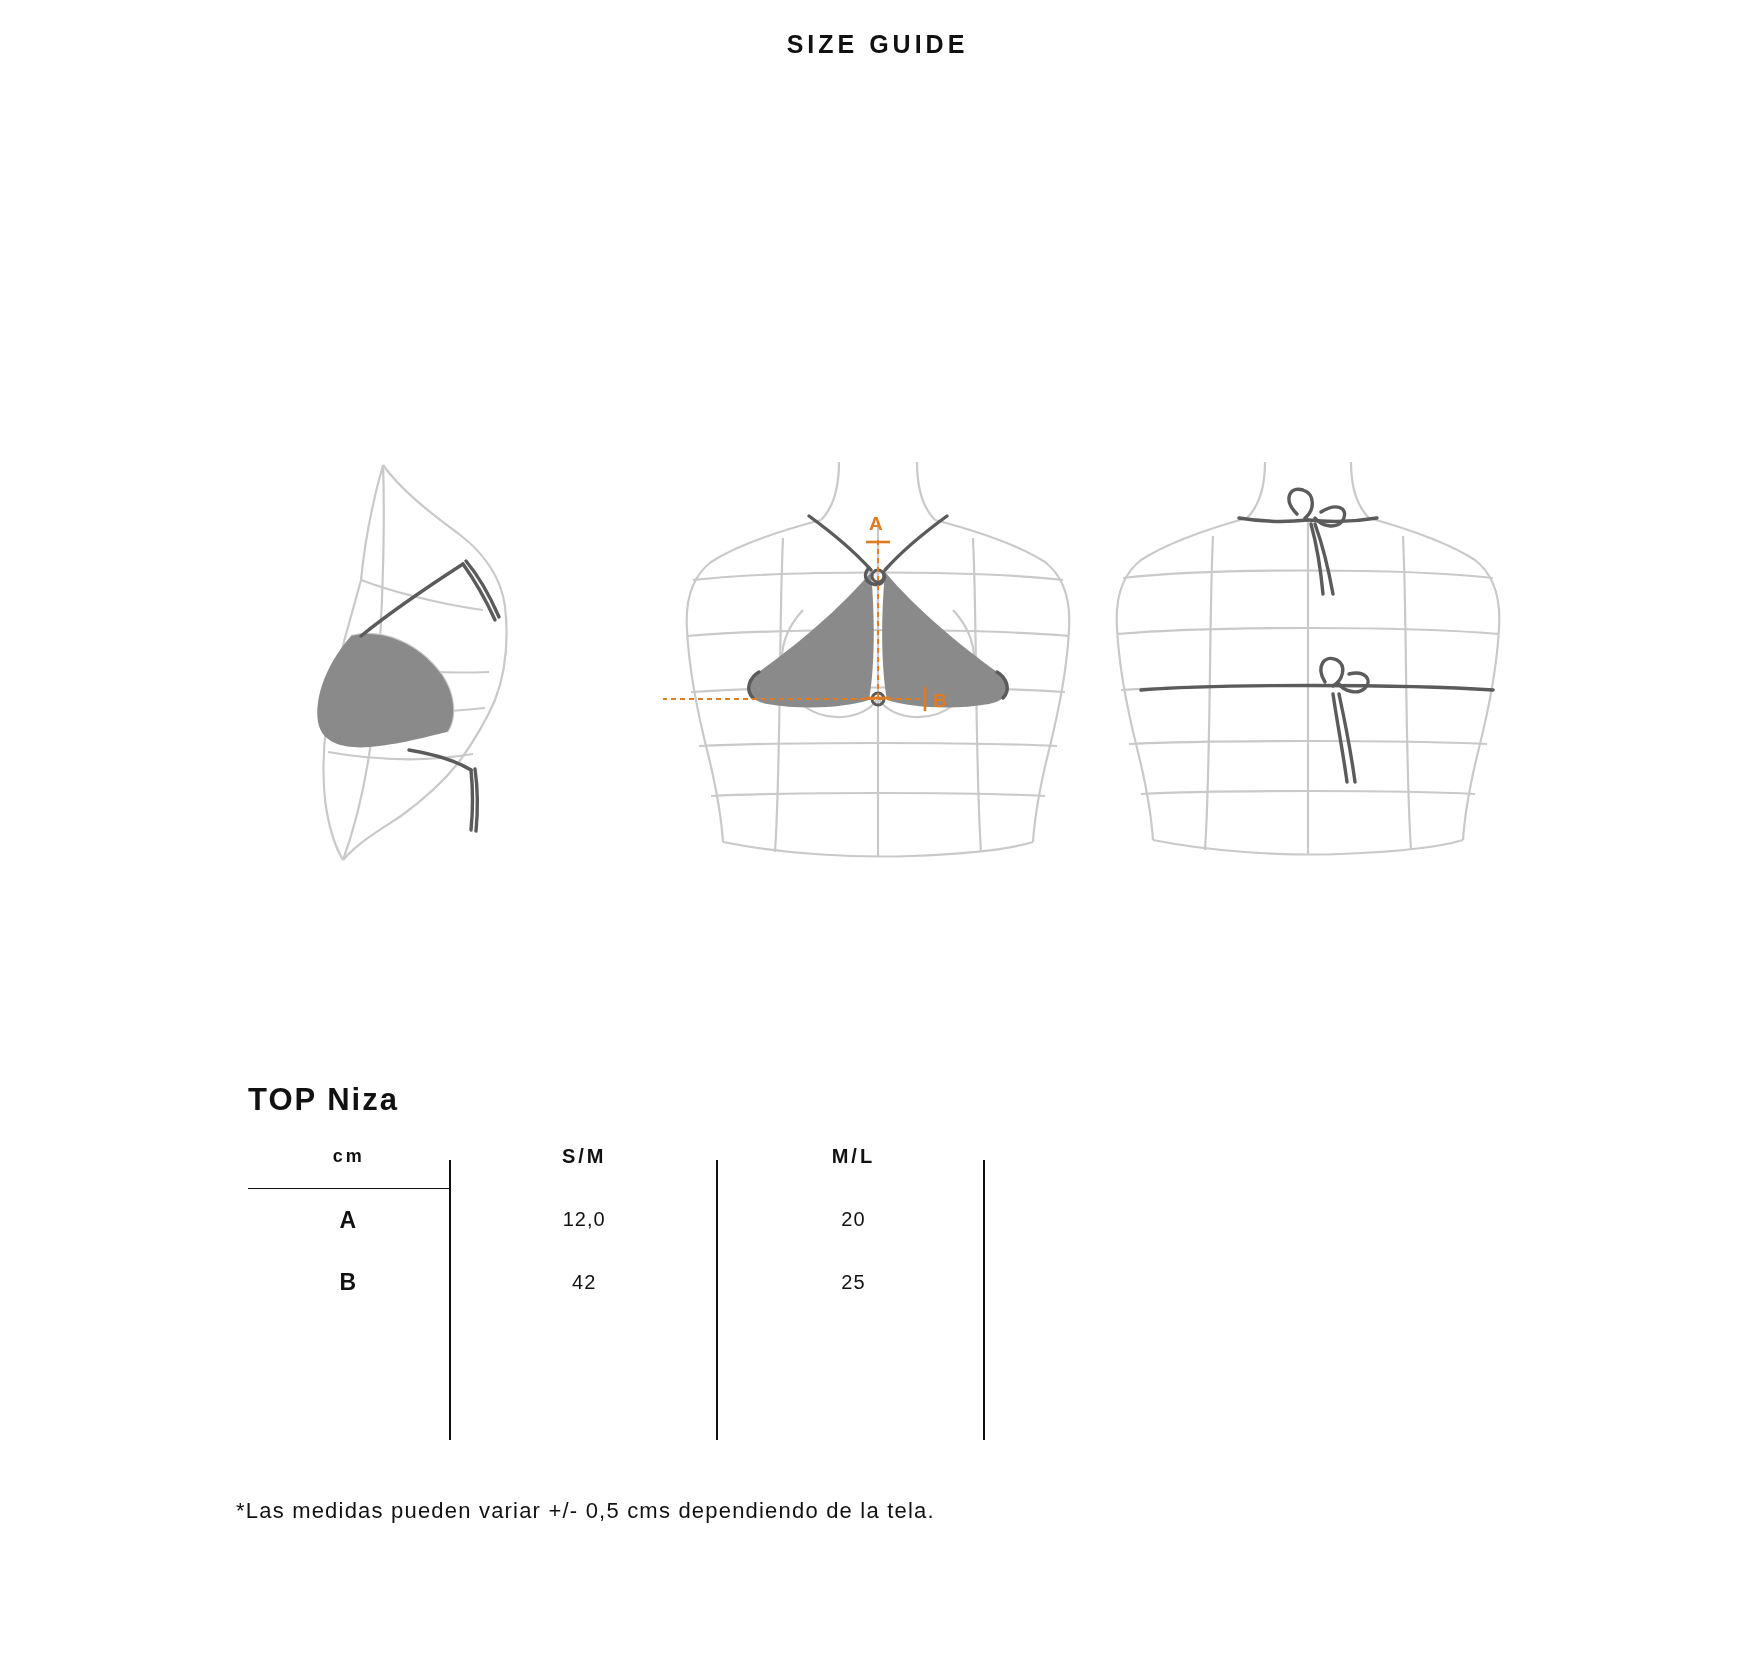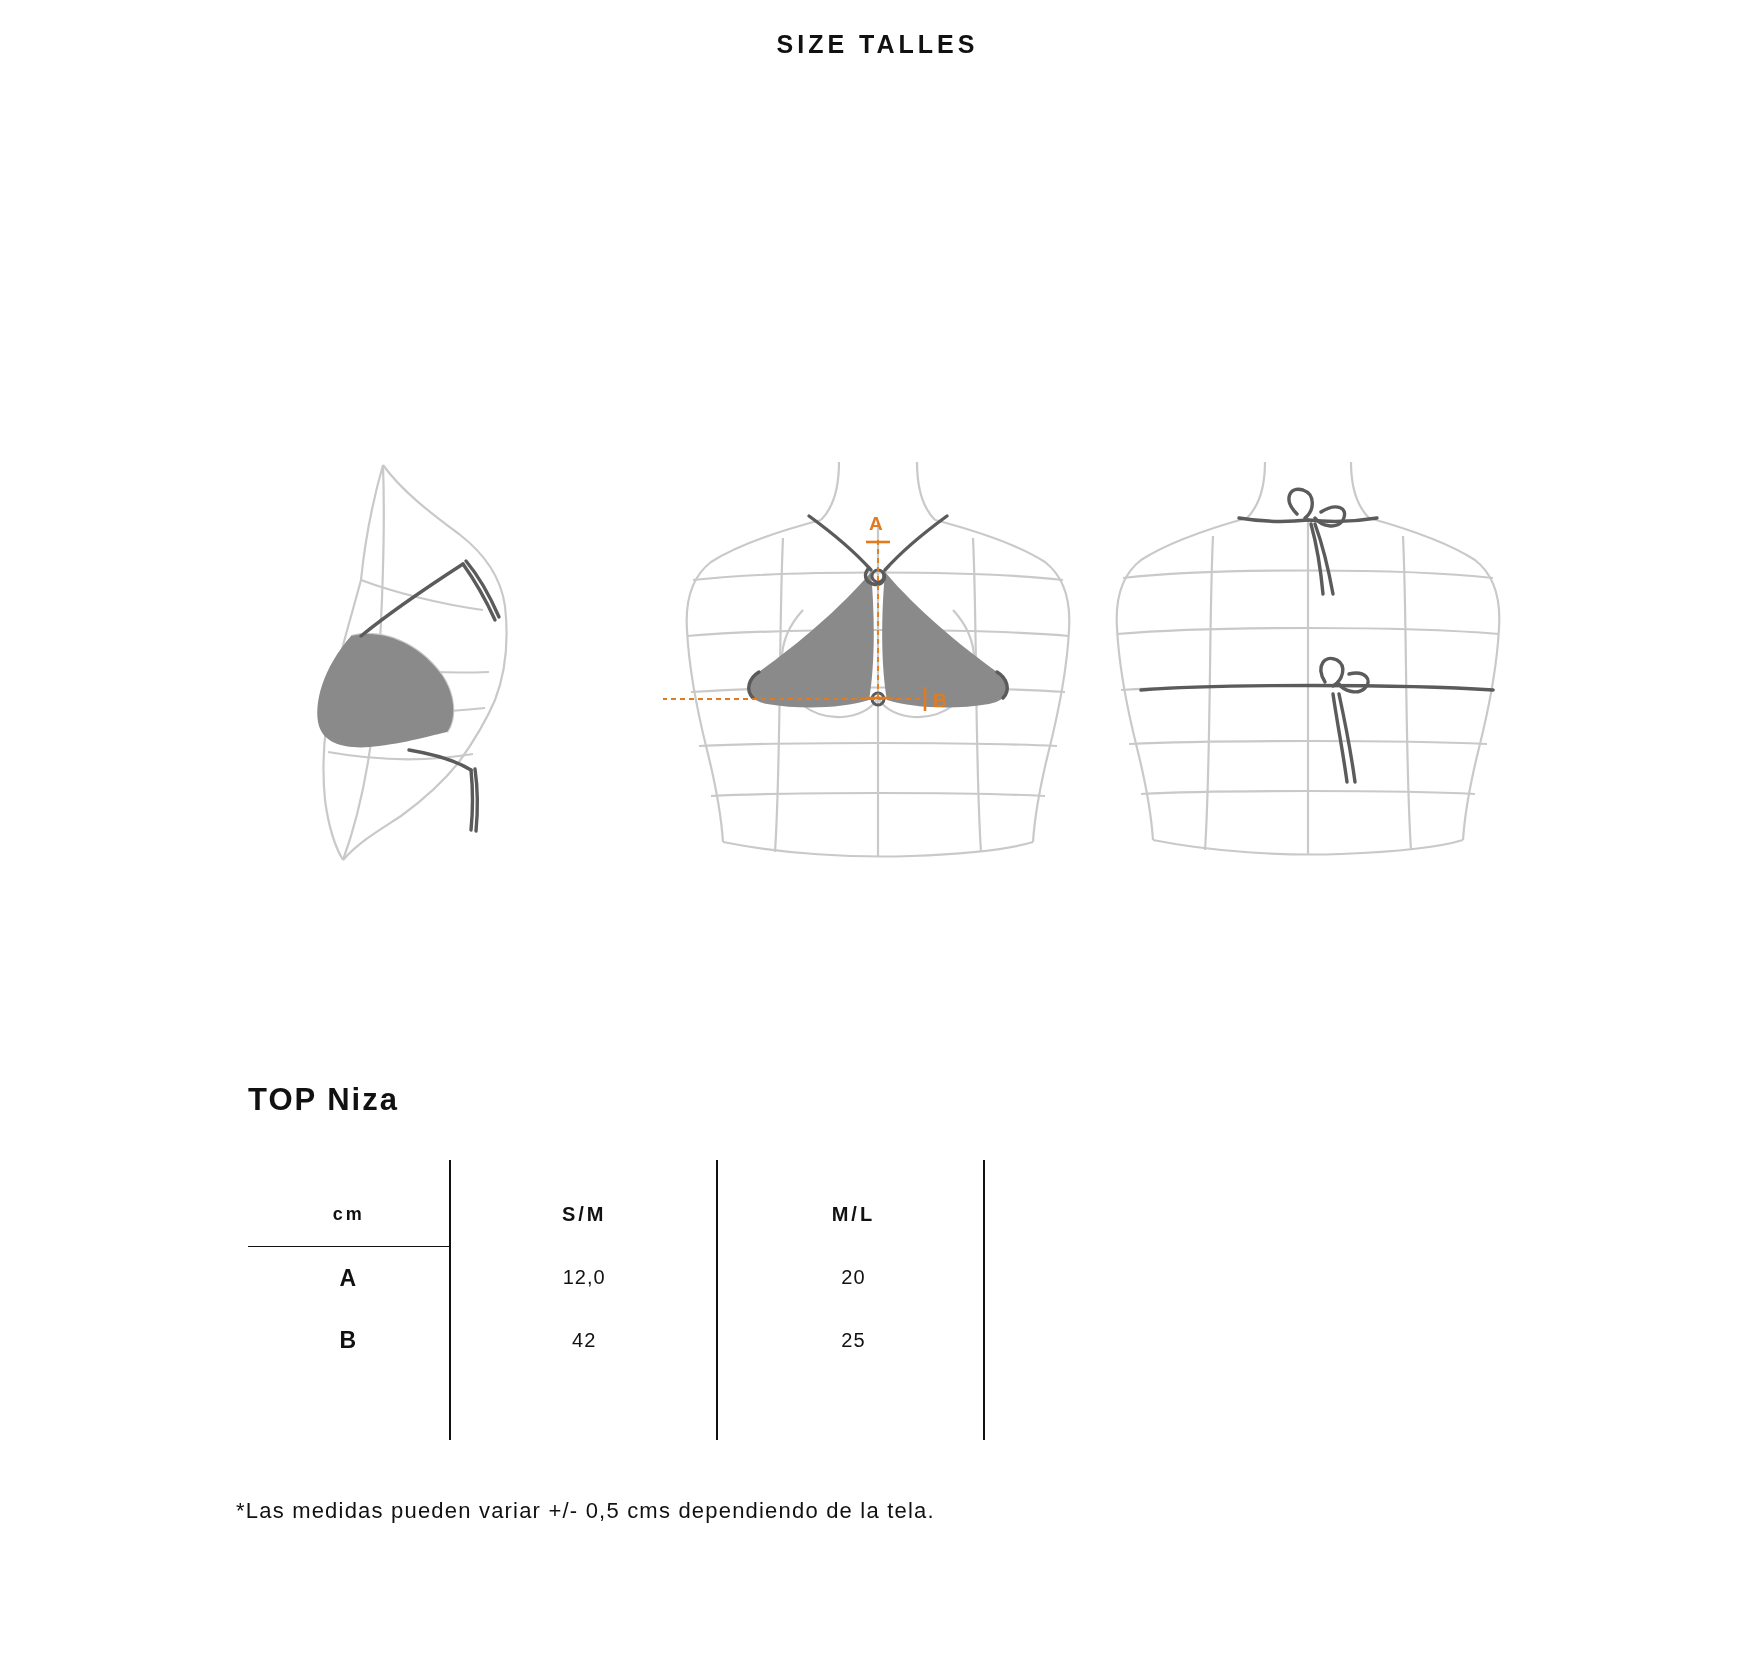--- a/index.html
+++ b/index.html
@@ -63,21 +63,21 @@
     left: 248px;
     top: 1052px;
     font-size: 31px;
     font-weight: bold;
     letter-spacing: 2px;
     color: #111111;
   }
   table.size-table {
     position: absolute;
     left: 248px;
-    top: 1152px;
+    top: 1094px;
     border-collapse: collapse;
     width: 740px;
   }
   table.size-table td, table.size-table th {
     border: none;
     padding: 0;
     text-align: center;
     font-size: 20px;
     color: #111111;
   }
@@ -131,21 +131,21 @@
   .strap { fill: none; stroke: #5b5b5b; stroke-width: 3.4; stroke-linecap: round; }
   .measure { stroke: #e07b20; stroke-width: 1.8; stroke-dasharray: 5 4; fill: none; }
   .measure-solid { stroke: #e07b20; stroke-width: 2.6; fill: none; }
   .measure-label { fill: #e07b20; font-family: "Liberation Sans", sans-serif; font-size: 19px; font-weight: bold; }
 </style>
 </head>
 <body>
 
 <div class="page">
 
-  <div class="subtitle">SIZE TALLES</div>
+  <div class="subtitle">SIZE GUIDE</div>
 
   <div class="figures">
 
     <div class="figure">
       <svg width="430" height="420" viewBox="0 0 430 420">
         <g>
 
           <path class="body-line" d="M150 5 C140 40 132 80 128 120 C120 150 108 190 100 225 C92 262 88 300 92 340 C96 370 104 390 110 400"></path>
           <path class="body-line" d="M150 5 C168 30 196 52 226 74 C252 94 268 118 272 146 C276 182 272 214 262 240 C250 268 236 288 226 302"></path>
           <path class="body-line" d="M226 302 C210 322 190 340 168 356 C150 368 128 380 110 400"></path>

